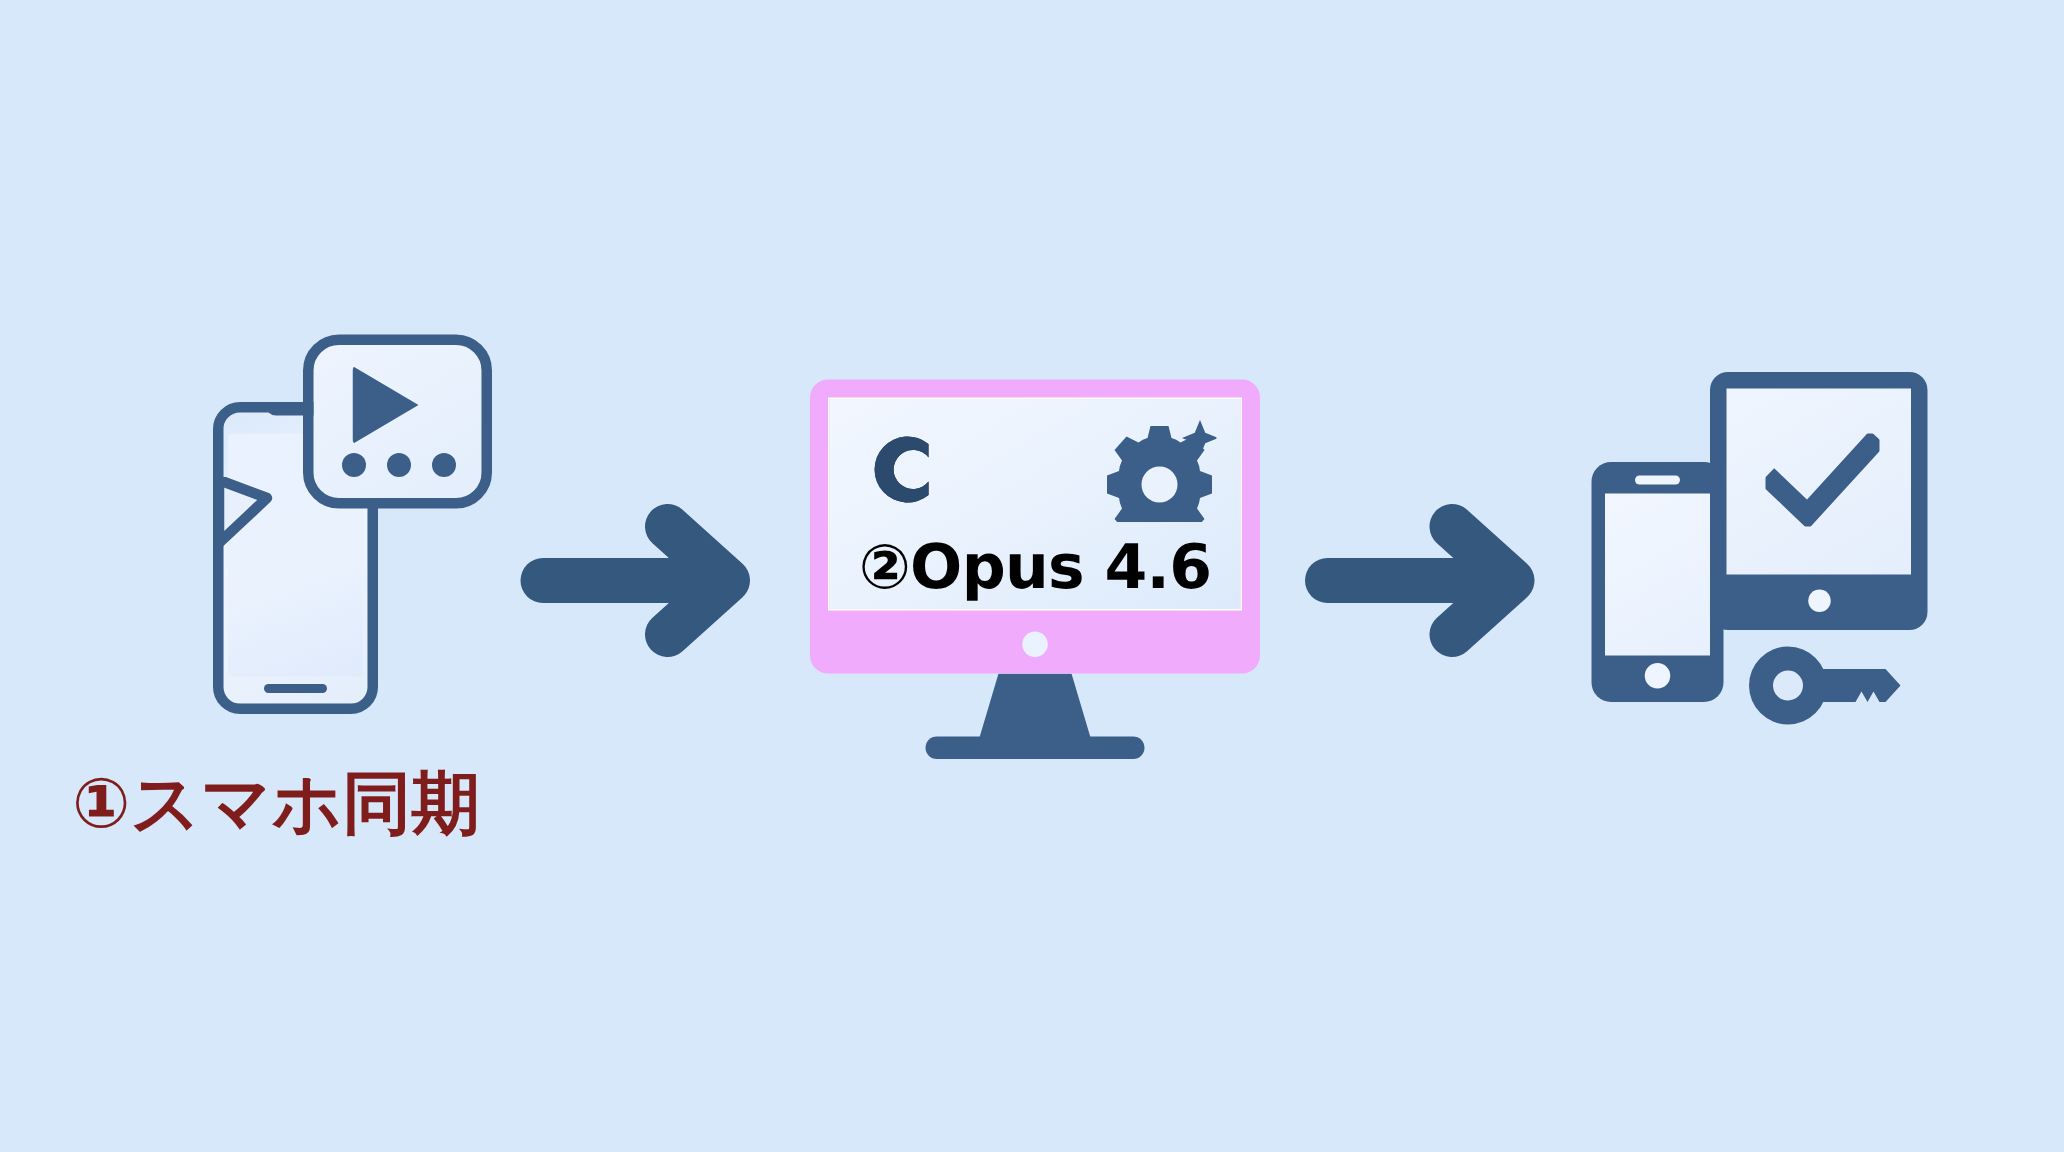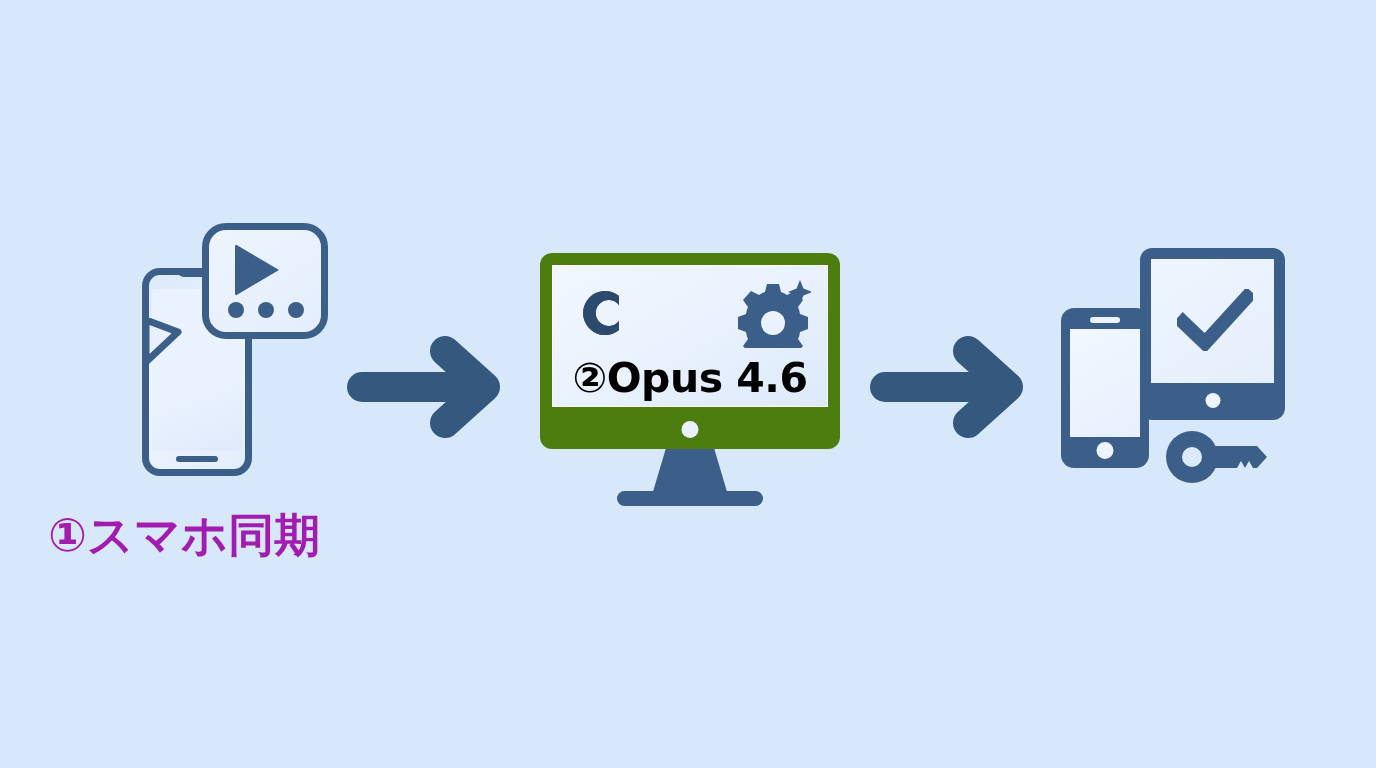--- a/index.html
+++ b/index.html
@@ -126,21 +126,21 @@
   #arrow2 { left: 868px; top: 335px; }
 
   
   #step2 { left: 540px; top: 253px; width: 300px; height: 260px; }
   .mon-frame {
     position: absolute;
     left: 0;
     top: 0;
     width: 300px;
     height: 196px;
-    background: #4d7c0f;
+    background: #f0abfc;
     border-radius: 12px;
     box-sizing: border-box;
   }
   .mon-screen {
     position: absolute;
     left: 12px;
     top: 12px;
     width: 276px;
     height: 142px;
     background: linear-gradient(150deg, #f2f7ff 0%, #e8f1fd 55%, #dceafb 100%);
@@ -300,21 +300,21 @@
   }
   .key svg { display: block; }
 
   
   .label {
     position: absolute;
     font-family: "DejaVu Sans", "Liberation Sans", sans-serif;
     font-weight: bold;
     font-size: 46px;
     line-height: 1;
-    color: #a21caf;
+    color: #7f1d1d;
     white-space: nowrap;
     text-align: center;
   }
   #label1 { left: 48px; top: 512px; }
   #label3 { left: 988px; top: 512px; }
 </style>
 </head>
 <body style="background: rgb(216, 232, 251);">
 
 <div id="stage" style="background: rgb(216, 232, 251);">

